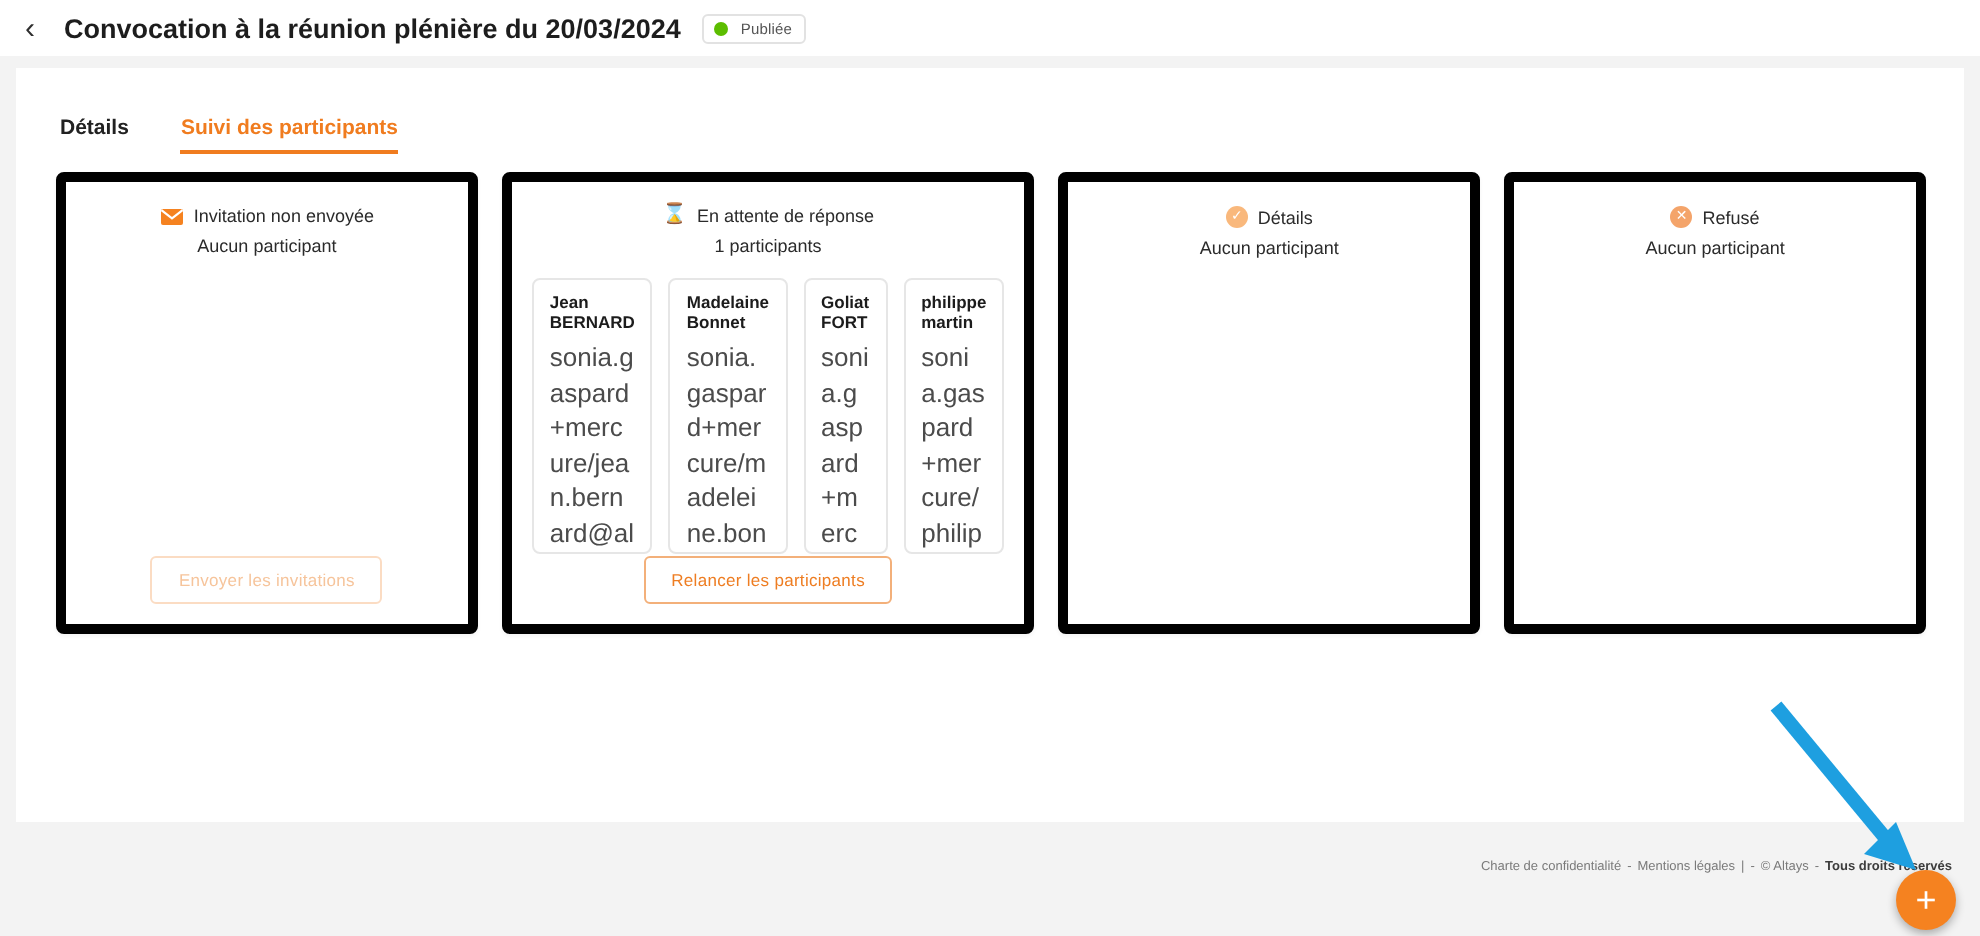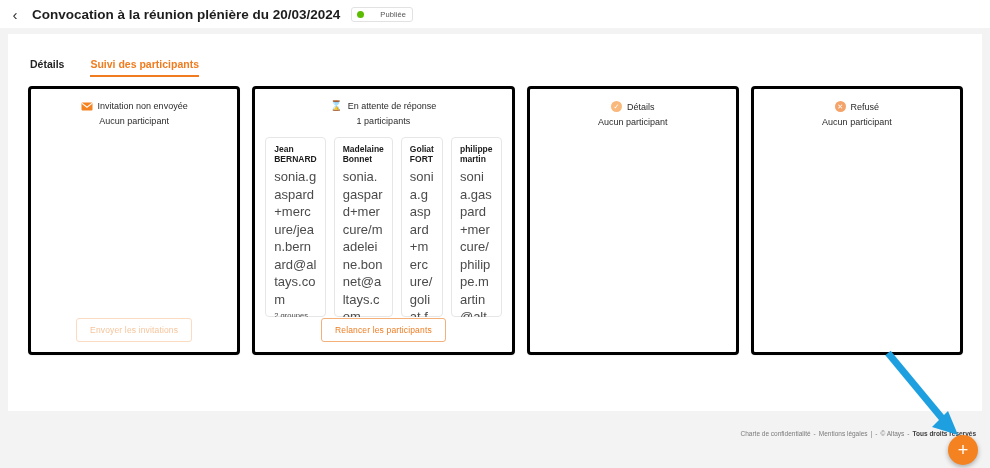--- a/index.html
+++ b/index.html
@@ -23,21 +23,21 @@
     display: flex; align-items: center; justify-content: center;
     color: #2f2f2f; font-size: 15px; line-height: 1;
     cursor: pointer;
   }
   .page-title {
     font-size: 13.5px; font-weight: bold; color: #1d1d1d;
     margin-left: 6px; white-space: nowrap;
   }
   .status-badge {
     margin-left: 11px;
-    display: inline-flex; align-items: center; gap: 16px;
+    display: inline-flex; align-items: center; gap: 6px;
     border: 1px solid #e2e2e2; border-radius: 3px;
     background: #fff;
     padding: 2px 6px 2px 5px;
     height: 15px;
   }
   .status-dot {
     width: 7px; height: 7px; border-radius: 50%;
     background: #5cbd00; flex: none;
   }
   .status-label { font-size: 7.5px; color: #555; letter-spacing: .1px; }
@@ -65,24 +65,24 @@
   .tab.active { color: #f07c1f; border-bottom-color: #f07c1f; }
 
   
   .columns {
     display: flex; gap: 12px;
     padding: 9px 19px 0 20px;
   }
   .column {
     flex: 1 1 0;
     background: #fff;
-    border: 3px solid #000000;
+    border: 5px solid #000000;
     border-radius: 4px;
     box-shadow: 0 1px 2px rgba(0,0,0,.05);
-    height: 269px;
+    height: 231px;
     display: flex; flex-direction: column;
     padding: 12px 10px 10px 10px;
   }
   .col-head { text-align: center; }
   .col-head-title {
     font-size: 9px; color: #2b2b2b;
     display: flex; align-items: center; justify-content: center; gap: 5px;
     white-space: nowrap;
   }
   .col-head-count {

